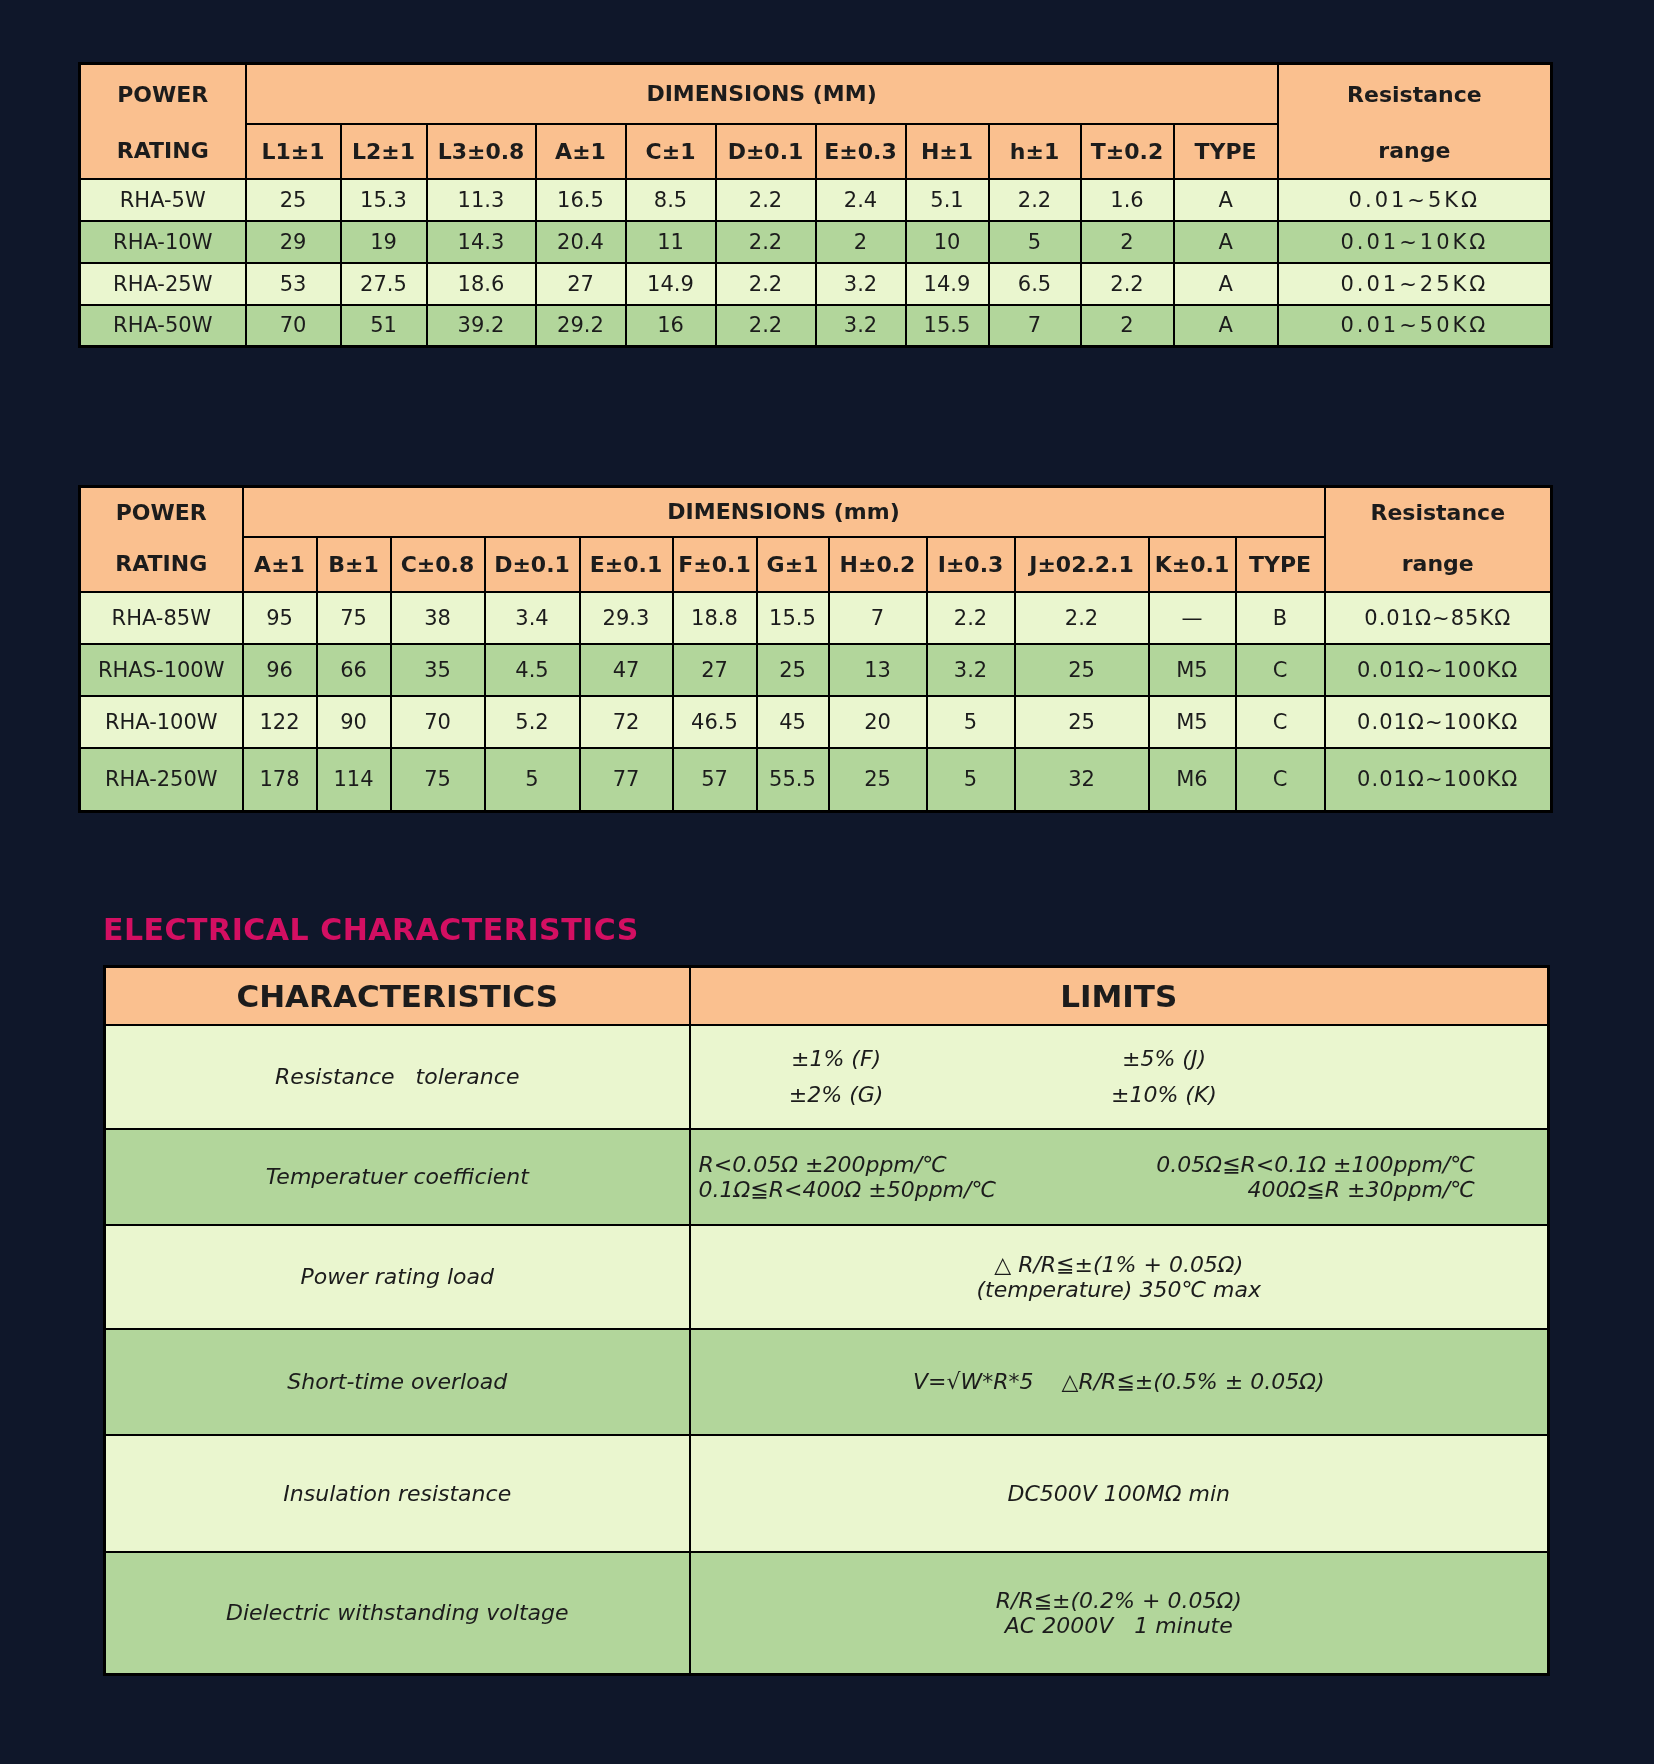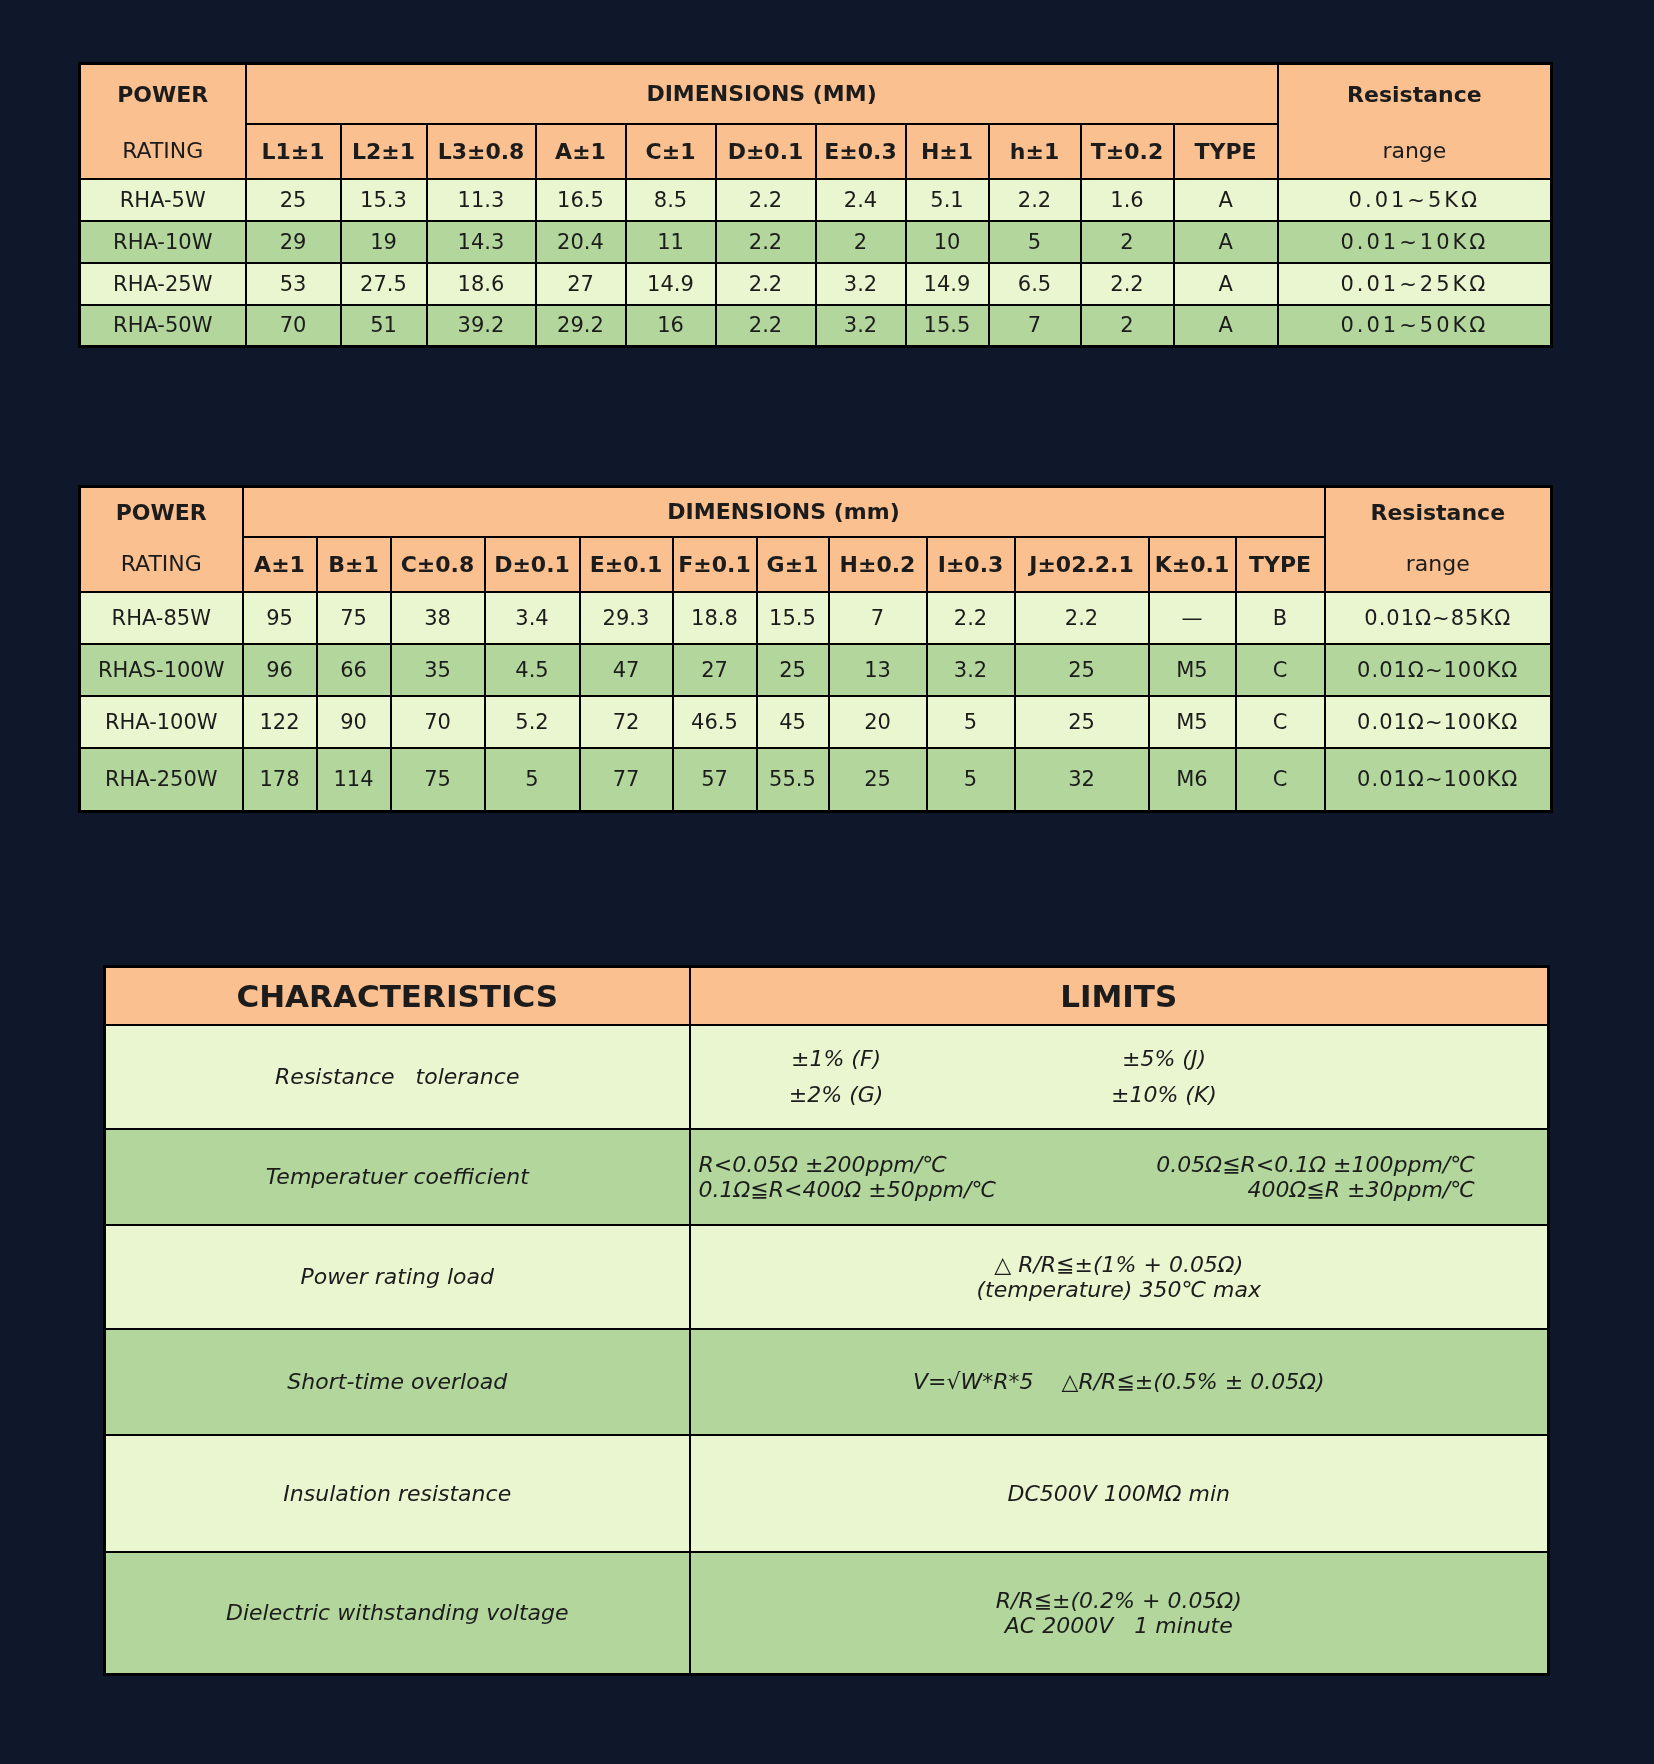--- a/index.html
+++ b/index.html
@@ -12,21 +12,21 @@
 
   
   .hdr{background:#fac08f;}
   .light{background:#eaf6cf;}
   .dark{background:#b2d69b;}
 
   
   .spec th{font-weight:bold;font-size:22px;}
   .spec td{font-size:21px;}
   .hline1{height:58px;line-height:58px;font-weight:bold;font-size:22px;}
-  .hline2{height:53px;line-height:53px;font-weight:normal;font-size:22px;}
+  .hline2{height:53px;line-height:53px;font-weight:bold;font-size:22px;}
   .t2 .hline1{height:48px;line-height:48px;}
   .res-val{letter-spacing:3px;}
   .t2 .res-val{letter-spacing:1px;}
 
   
   .el-title{position:absolute;left:103px;top:912px;font-size:30px;font-weight:bold;color:#d30f62;letter-spacing:0.5px;}
   .t3 th{font-size:31px;}
   .t3 td{font-size:22px;font-style:italic;}
   .t3 .name{white-space:pre-wrap;}
   .limcell{padding:0;}
@@ -253,20 +253,21 @@
       <td>25</td>
       <td>5</td>
       <td>32</td>
       <td>M6</td>
       <td>C</td>
       <td class="res-val">0.01Ω~100KΩ</td>
     </tr>
   </tbody>
     </table>
 
+  <div class="el-title">ELECTRICAL CHARACTERISTICS</div>
 
   <table class="spec t3" style="left:103px;top:965px;width:1444px;">
     <colgroup>
       <col style="width:585px">
         <col style="width:859px">
     </colgroup>
     <tbody>
         <tr style="height:58px">
       <th class="hdr">CHARACTERISTICS</th>
       <th class="hdr">LIMITS</th>

